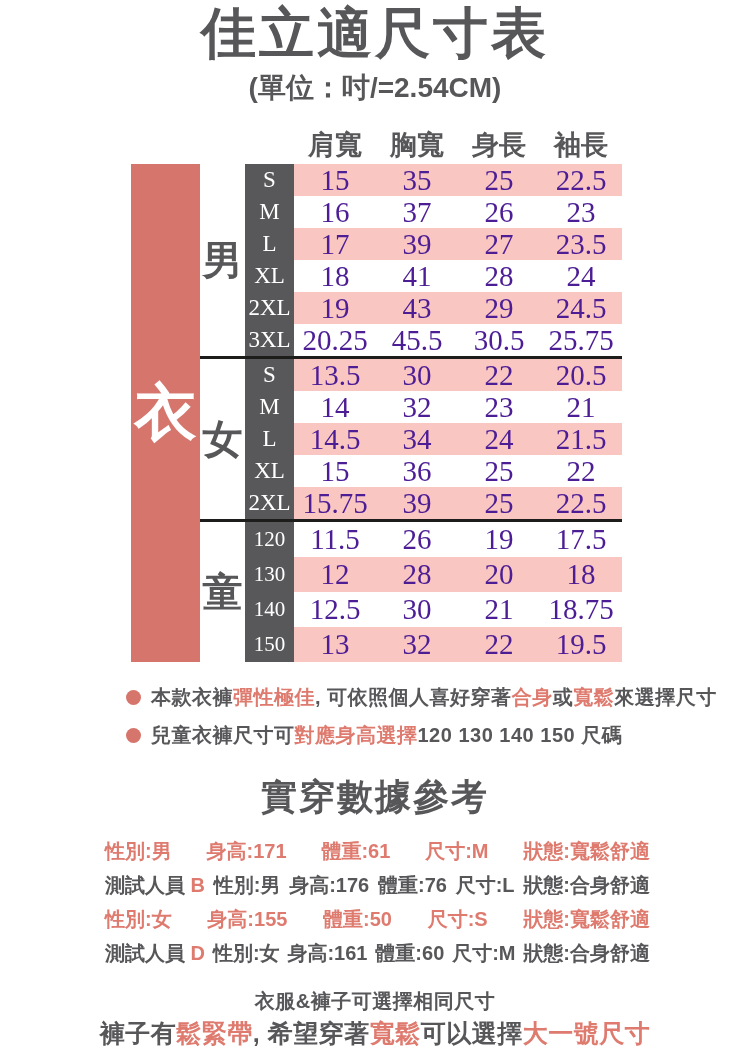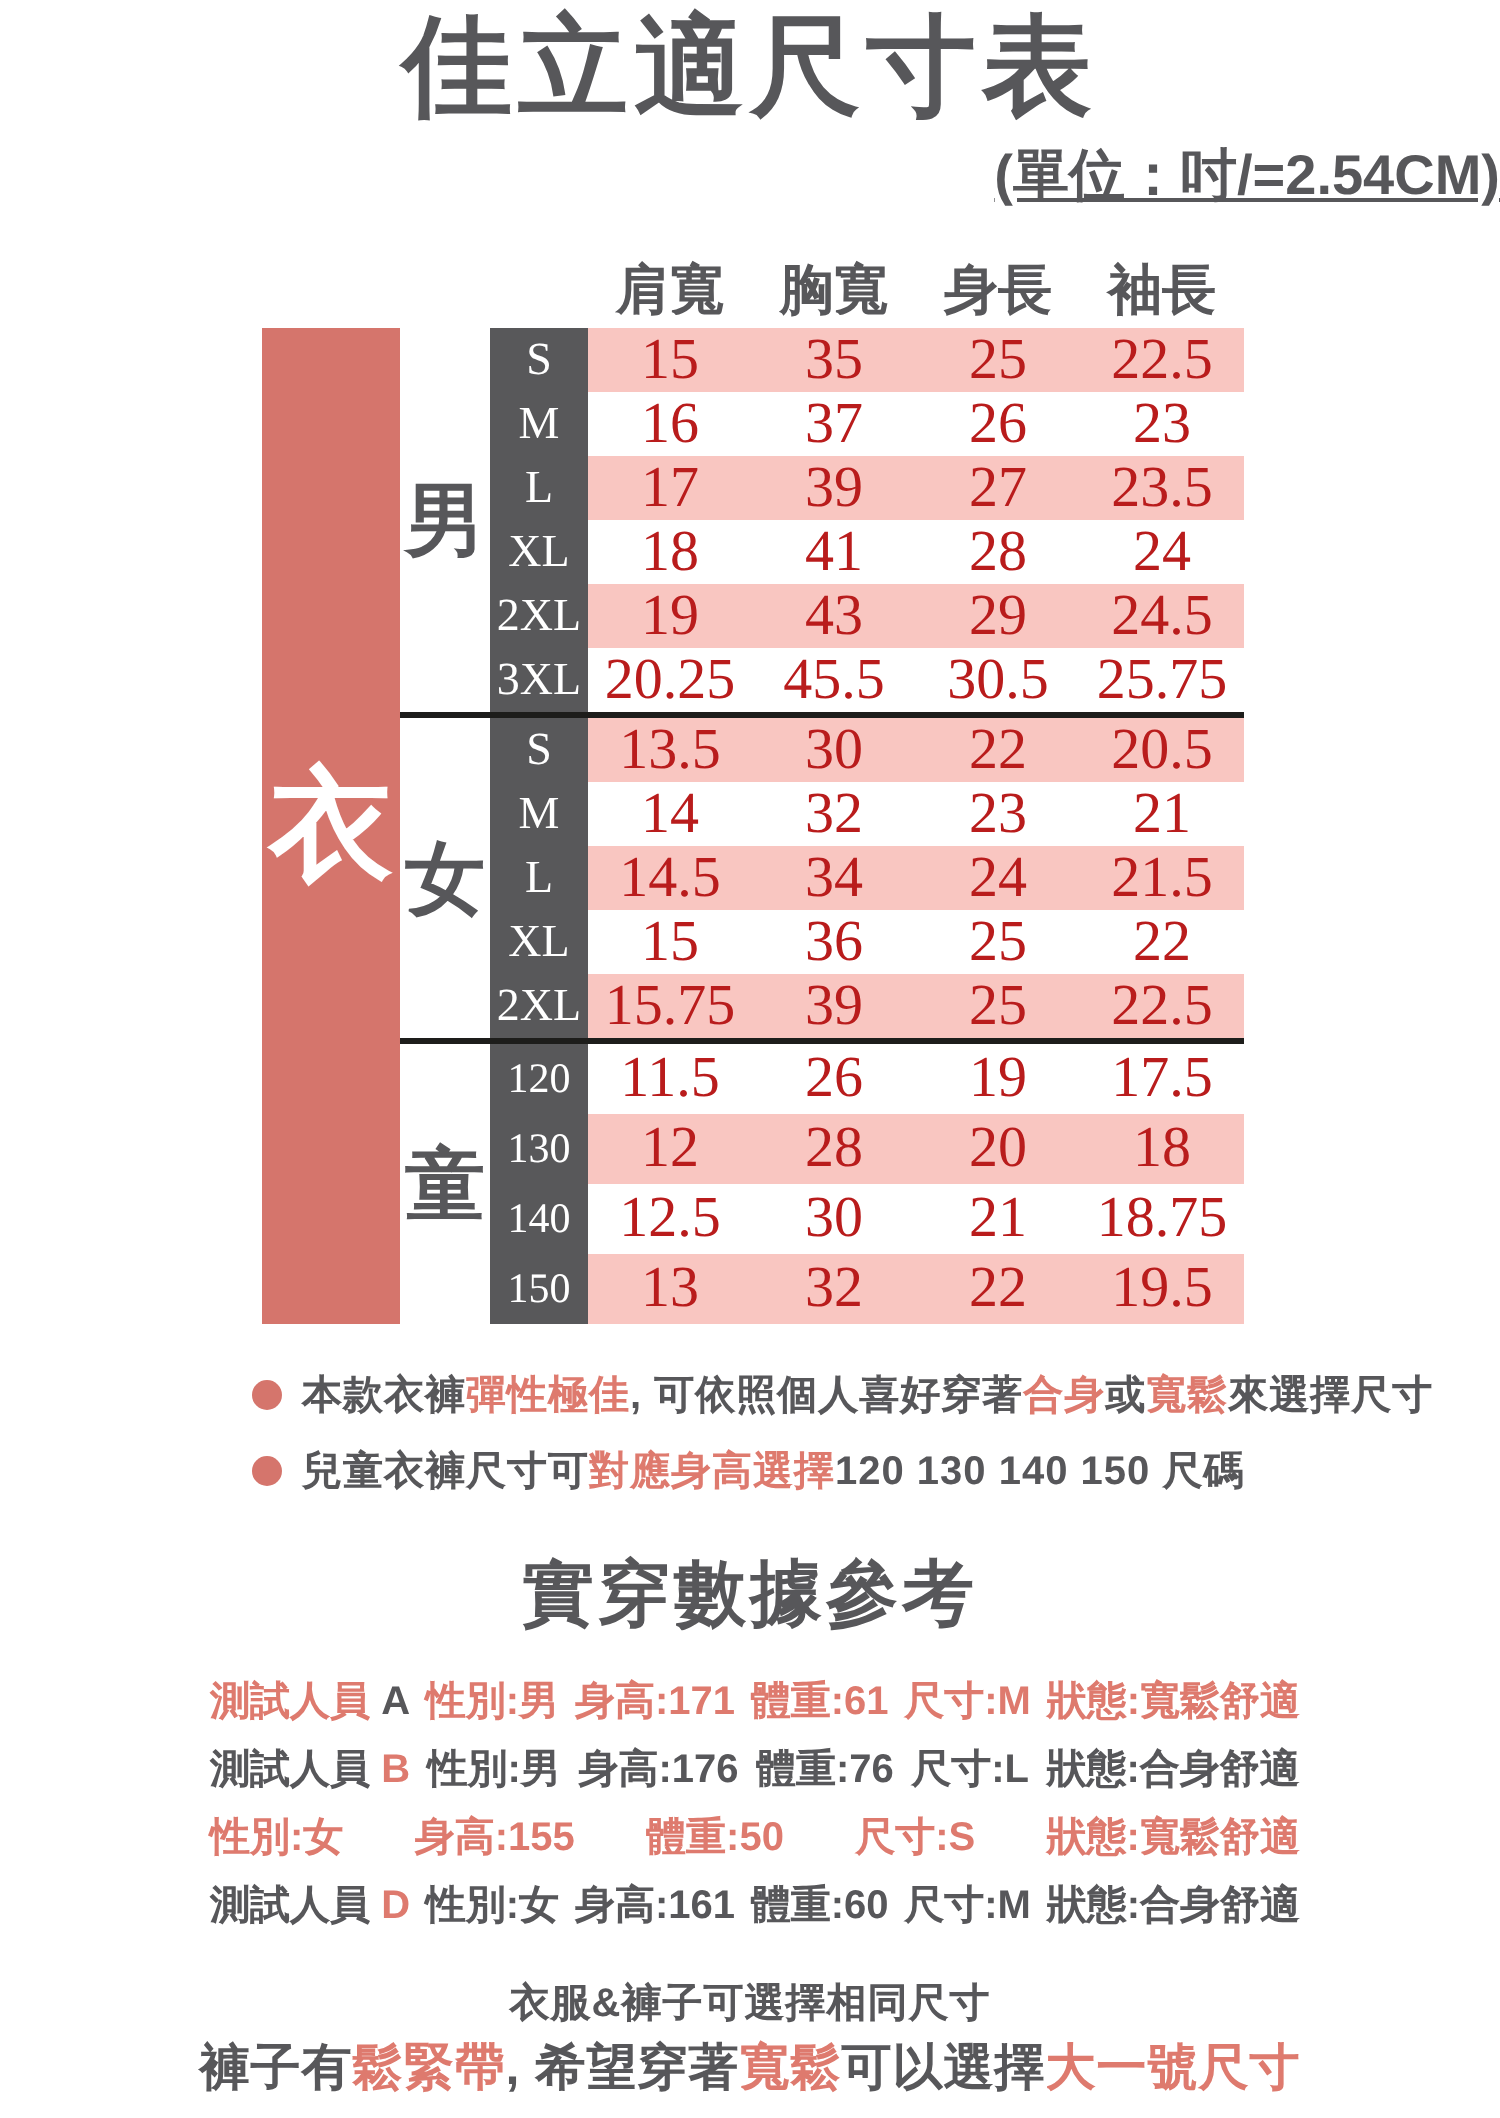--- a/index.html
+++ b/index.html
@@ -10,21 +10,21 @@
     --line:#1d1d1b;
   }
   *{box-sizing:border-box;margin:0;padding:0;}
   html,body{width:750px;height:1059px;background:#ffffff;overflow:hidden;
     font-family:"Liberation Sans","DejaVu Sans",sans-serif;color:var(--dark);}
   .page{position:relative;width:750px;height:1059px;}
 
   
   .title{text-align:center;font-size:55px;font-weight:900;
     letter-spacing:3px;color:var(--dark);line-height:1.22;}
-  .subtitle{text-align:right;font-size:28px;font-weight:800;color:var(--dark);margin-top:2px;text-decoration:underline;}
+  .subtitle{text-align:center;font-size:28px;font-weight:800;color:var(--dark);margin-top:2px;}
 
   
   .col-headers{display:flex;margin-left:294px;width:328px;margin-top:22px;height:34px;align-items:flex-end;justify-content:center;}
   .col-header{flex:1;text-align:center;font-size:27px;font-weight:800;color:var(--dark);}
 
   
   .table-wrap{display:flex;margin-left:131px;margin-top:1px;}
   .garment-block{width:69px;background:var(--accent);display:flex;align-items:center;justify-content:center;}
   .garment-block span{color:#ffffff;font-size:62px;font-weight:900;}
   .sections{display:flex;flex-direction:column;}
@@ -35,21 +35,21 @@
   .rows{display:flex;flex-direction:column;}
   .row{display:flex;height:32px;}
   .section-2 .row{height:35px;}
   .size-cell{width:49px;background:#58585a;color:#ffffff;
     font-family:"Liberation Serif","DejaVu Serif",serif;font-size:23px;
     display:flex;align-items:center;justify-content:center;}
   .section-2 .size-cell{font-size:21px;}
   .data-cells{display:flex;width:328px;}
   .data-cells.shaded{background:var(--row_pink);}
   .cell{flex:1;display:flex;align-items:center;justify-content:center;
-    font-family:"Liberation Serif","DejaVu Serif",serif;font-size:29px;color:#b91c1c;}
+    font-family:"Liberation Serif","DejaVu Serif",serif;font-size:29px;color:#4c1d95;}
 
   
   .bullets{margin:22px 0 0 126px;}
   .bullet{display:flex;align-items:center;margin-bottom:11px;}
   .dot{width:15px;height:15px;border-radius:50%;background:var(--accent);
     flex:0 0 15px;margin-right:10px;}
   .bullet-text{font-size:20px;font-weight:800;color:var(--dark);letter-spacing:.5px;}
   .red{color:var(--red_text);}
 
   
@@ -248,21 +248,20 @@
       </div>
       <div class="bullet">
         <span class="dot"></span>
         <span class="bullet-text"><span>兒童衣褲尺寸可</span><span class="red">對應身高選擇</span><span>120  130  140  150 尺碼</span></span>
       </div>
     </div>
 
   <h2 class="wear-heading">實穿數據參考</h2>
   <div class="wear-rows" id="wear-rows">
       <div class="wrow tone-red">
-        <span class="wcell">測試人員 <span class="pid">A</span></span>
         <span class="wcell">性別:男</span>
         <span class="wcell">身高:171</span>
         <span class="wcell">體重:61</span>
         <span class="wcell">尺寸:M</span>
         <span class="wcell">狀態:寬鬆舒適</span>
       </div>
       <div class="wrow tone-dark">
         <span class="wcell">測試人員 <span class="pid">B</span></span>
         <span class="wcell">性別:男</span>
         <span class="wcell">身高:176</span>

